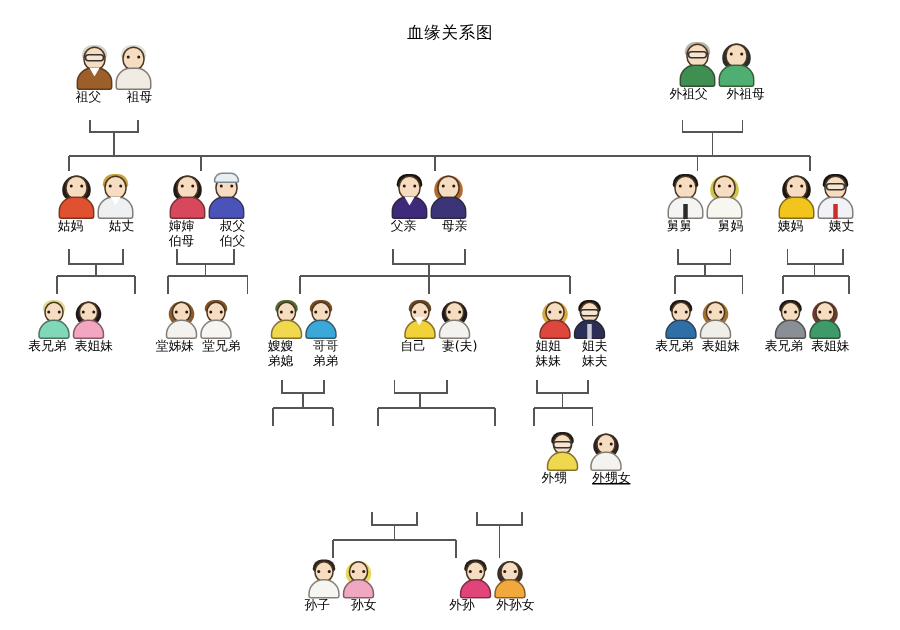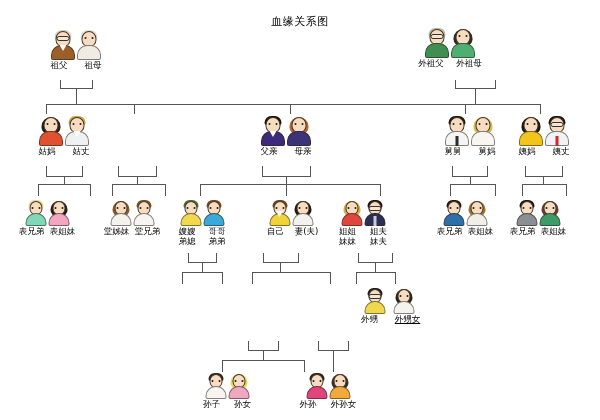--- a/index.html
+++ b/index.html
@@ -182,21 +182,21 @@
           </div>
         <div class="body" style="background:#f0ece4;"></div>
       </div>
     </div>
     <div class="lbls">
       <span class="lbl" style="width:34px;">祖父</span>
       <span class="lbl" style="width:34px;">祖母</span>
     </div>
   </div>
 
-  <div class="unit" style="left:412px;top:28px;width:76px;">
+  <div class="unit" style="left:440px;top:28px;width:76px;">
     <div class="figs">
       <div class="p">
         <div class="hair" style="background:#b9b4ab;"></div>
         <div class="head"></div>
         <div class="glass"></div>
         <div class="body" style="background:#3f8f52;"></div>
       </div>
       <div class="p">
         <div class="hairlong" style="background:#2c2c2c;"></div>
         <div class="head"></div>
@@ -234,20 +234,50 @@
         <div class="body" style="background:#eef0f2;"></div>
         <div class="collar"></div>
       </div>
     </div>
     <div class="lbls">
       <span class="lbl" style="width:34px;">姑妈</span>
       <span class="lbl" style="width:34px;">姑丈</span>
     </div>
   </div>
 
+  <div class="unit" style="left:104px;top:116px;width:68px;">
+    <div class="figs">
+      <div class="p">
+        <div class="hairlong" style="background:#1f1a18;"></div>
+        <div class="head"></div>
+        <div class="eyes">
+            <i></i>
+            <i></i>
+          </div>
+        <div class="body" style="background:#d8485c;"></div>
+      </div>
+      <div class="p">
+        <div class="head"></div>
+        <div class="cap" style="background:#e8eef2;border:1px solid #7b8a94;box-sizing:border-box;"></div>
+        <div class="eyes">
+            <i></i>
+            <i></i>
+          </div>
+        <div class="body" style="background:#4a53b8;"></div>
+      </div>
+    </div>
+    <div class="lbls">
+      <span class="lbl" style="width:34px;">
+        婶婶<span class="l2">伯母</span>
+      </span>
+      <span class="lbl" style="width:34px;">
+        叔父<span class="l2">伯父</span>
+      </span>
+    </div>
+  </div>
 
   <div class="unit" style="left:252px;top:116px;width:68px;">
     <div class="figs">
       <div class="p">
         <div class="hair" style="background:#14110f;"></div>
         <div class="head"></div>
         <div class="eyes">
             <i></i>
             <i></i>
           </div>
@@ -429,21 +459,21 @@
           </div>
         <div class="body" style="background:#f3f2ee;"></div>
       </div>
     </div>
     <div class="lbls">
       <span class="lbl" style="width:31px;">自己</span>
       <span class="lbl" style="width:31px;">妻(夫)</span>
     </div>
   </div>
 
-  <div class="unit small" style="left:332px;top:200px;width:62px;">
+  <div class="unit small" style="left:350px;top:200px;width:62px;">
     <div class="figs">
       <div class="p">
         <div class="hairlong" style="background:#d8a93e;"></div>
         <div class="head"></div>
         <div class="eyes">
             <i></i>
             <i></i>
           </div>
         <div class="body" style="background:#e0473c;"></div>
       </div>

